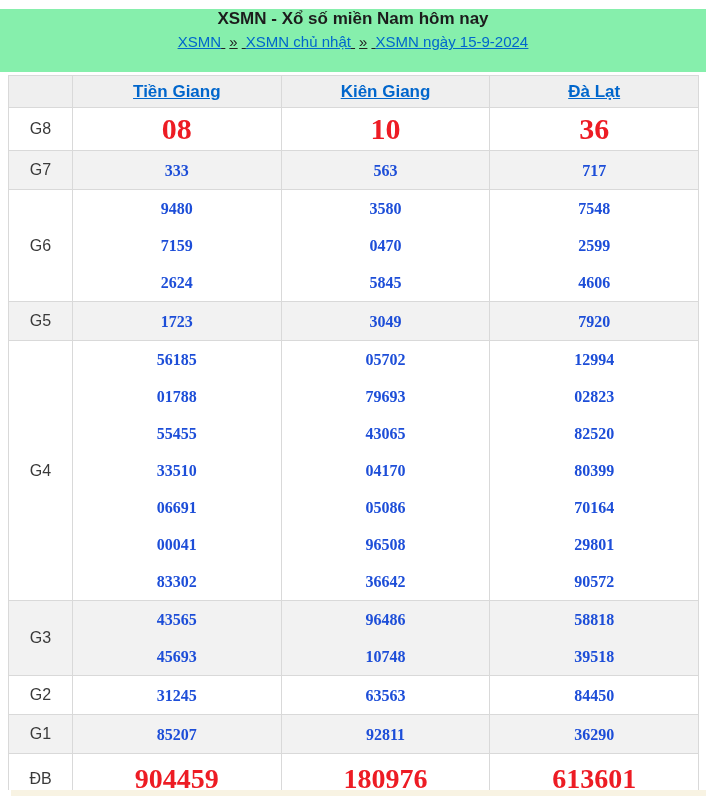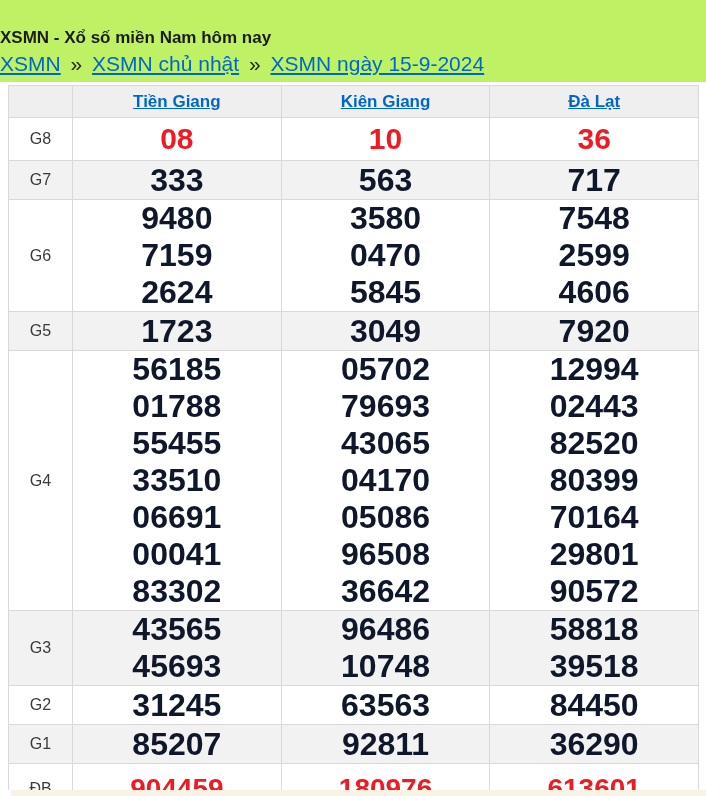--- a/index.html
+++ b/index.html
@@ -6,33 +6,35 @@
   body {
     width: 706px; height: 796px;
     background: #ffffff;
     font-family: "Liberation Sans", "DejaVu Sans", sans-serif;
     overflow: hidden;
   }
   .page { position: relative; width: 706px; height: 796px; overflow: hidden; }
 
   
   .header-band {
-    background: #bef264;
+    background: #86efac;
     height: 63px;
-    padding-top: 19px;
+    text-align: center;
+    padding-top: 0;
   }
   .page-title {
     font-size: 17px;
     font-weight: bold;
     color: #1c1c1c;
     margin: 9px 0 4px 0;
   }
   .breadcrumb {
-    font-size: 21px;
+    font-size: 15px;
     color: #222;
+    text-decoration: underline;
   }
   .breadcrumb a {
     color: #0066cc;
     text-decoration: underline;
     cursor: pointer;
   }
   .breadcrumb .sep { color: #222; margin: 0 4px; }
 
   
   table.results {
@@ -58,26 +60,26 @@
   }
   tbody tr:nth-child(even) { background: #f2f2f2; }
   tbody tr:nth-child(odd)  { background: #ffffff; }
 
   .prize-label {
     font-size: 16px;
     font-weight: normal;
     color: #3a3a3a;
   }
   .val {
-    font-size: 32px;
+    font-size: 16px;
     font-weight: bold;
-    color: #0f172a;
+    color: #1d4ed8;
     line-height: 37px;
   }
-  tbody td { height: 38px; }
+  tbody td { height: 38px; font-family: Liberation Serif, serif; }
   tr.g8 td { height: 42px; }
   tr.g8 .val { font-size: 30px; color: #ed1c24; line-height: 42px; }
   tr.db td { height: 50px; }
   tr.db .val { font-size: 28px; color: #ed1c24; line-height: 50px; }
 
   
   .bottom-strip {
     position: absolute;
     left: 0; right: 0; bottom: 0;
     height: 6px;
@@ -192,21 +194,21 @@
             <div class="val">05702</div>
             <div class="val">79693</div>
             <div class="val">43065</div>
             <div class="val">04170</div>
             <div class="val">05086</div>
             <div class="val">96508</div>
             <div class="val">36642</div>
           </td>
           <td>
             <div class="val">12994</div>
-            <div class="val">02443</div>
+            <div class="val">02823</div>
             <div class="val">82520</div>
             <div class="val">80399</div>
             <div class="val">70164</div>
             <div class="val">29801</div>
             <div class="val">90572</div>
           </td>
         </tr>
         <tr>
           <th class="prize-label">G3</th>
           <td>

